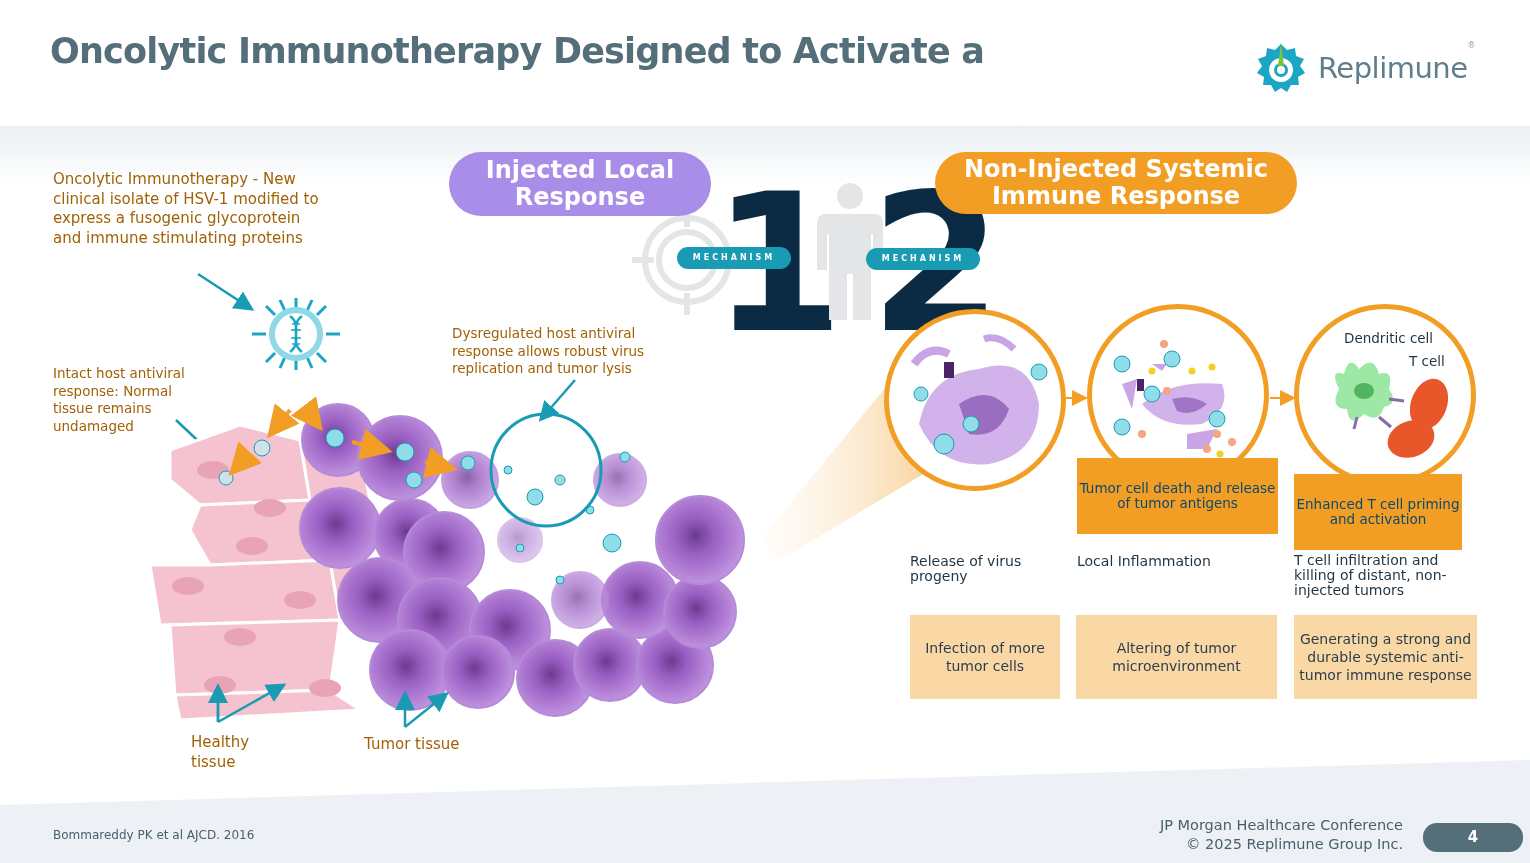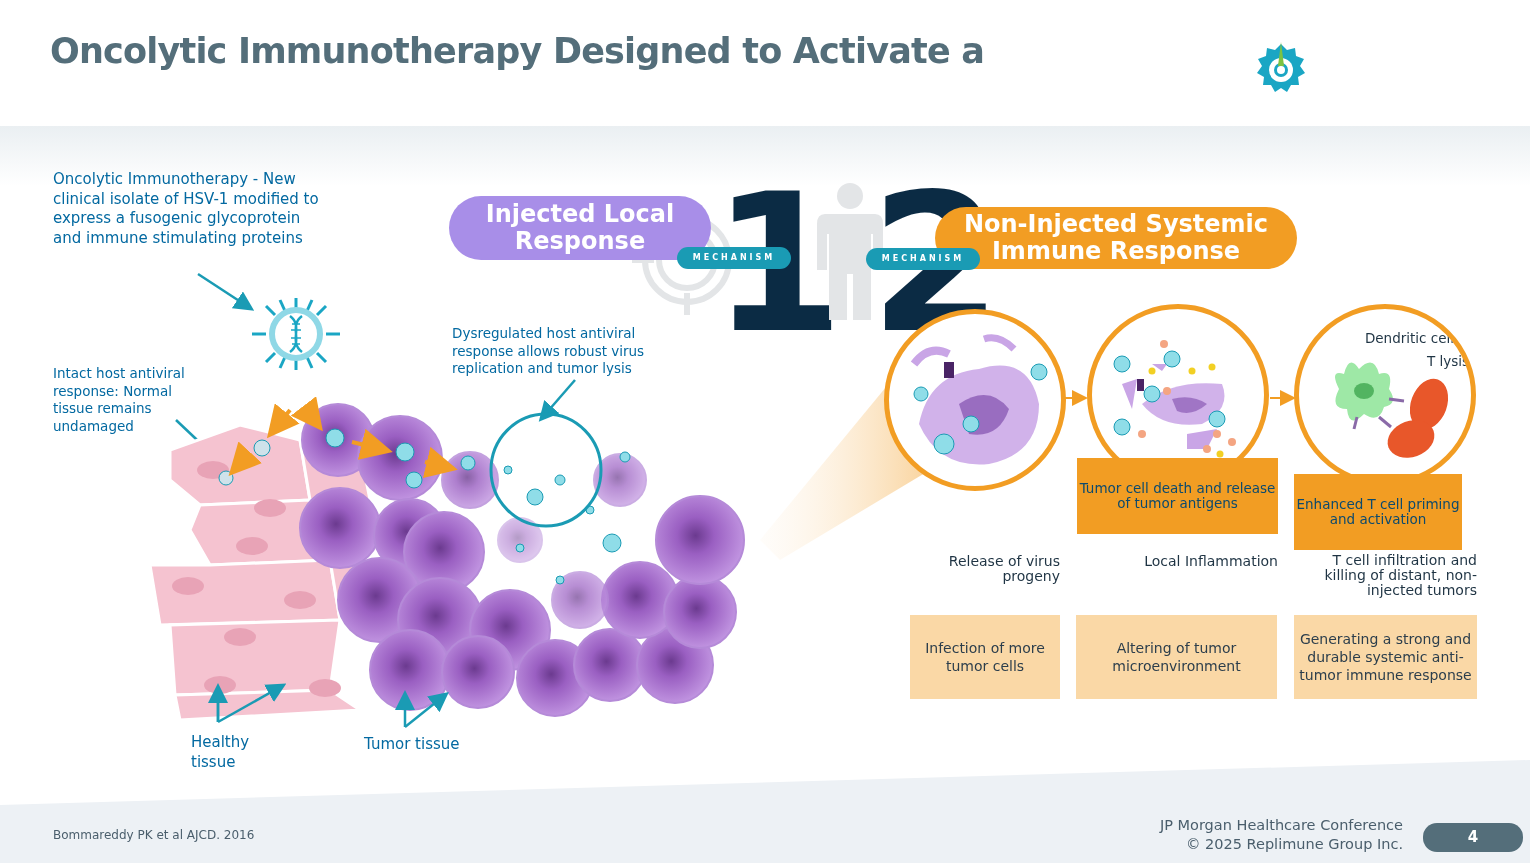--- a/index.html
+++ b/index.html
@@ -8,34 +8,34 @@
 
   .header { position: absolute; left: 0; top: 0; width: 1530px; height: 126px; background: #ffffff; }
   .title { position: absolute; left: 50px; top: 32px; font-family: "DejaVu Sans", sans-serif; font-weight: bold; font-size: 35px; line-height: 38px; color: #546e7a; letter-spacing: -0.8px; }
   .logo { position: absolute; left: 1250px; top: 40px; display: flex; align-items: center; }
   .logo-text { font-family: "DejaVu Sans", sans-serif; font-size: 29px; color: #5f7d8c; margin-left: 6px; letter-spacing: -0.5px; }
   .logo-reg { font-size: 8px; vertical-align: top; color: #8aa0ab; position: relative; top: -10px; }
 
   .band { position: absolute; left: 0; top: 126px; width: 1530px; height: 60px; background: linear-gradient(#eaeff2, #ffffff); }
   .footer-band { position: absolute; left: 0; top: 760px; width: 1530px; height: 103px; background: #edf1f5; clip-path: polygon(0 45px, 1530px 0, 1530px 103px, 0 103px); }
 
-  .note { position: absolute; font-size: 15px; line-height: 19.5px; color: #0369a1; }
+  .note { position: absolute; font-size: 15px; line-height: 19.5px; color: #a16207; }
   .note.small { font-size: 13.5px; line-height: 17.5px; }
 
-  .pill { position: absolute; border-radius: 32px; color: #fff; font-weight: bold; font-size: 24px; line-height: 27px; text-align: center; display: flex; align-items: center; justify-content: center; margin-top: 44px; }
+  .pill { position: absolute; border-radius: 32px; color: #fff; font-weight: bold; font-size: 24px; line-height: 27px; text-align: center; display: flex; align-items: center; justify-content: center; }
   .pill.purple { left: 449px; top: 152px; width: 262px; height: 64px; background: #a88ee8; }
-  .pill.orange { left: 935px; top: 163px; width: 362px; height: 62px; background: #f29d23; text-align: center; }
+  .pill.orange { left: 935px; top: 152px; width: 362px; height: 62px; background: #f29d23; text-align: center; }
 
   .bignum { position: absolute; font-weight: bold; font-size: 190px; line-height: 1; color: #0b2b44; letter-spacing: -8px; }
   .mech { position: absolute; height: 22px; width: 114px; border-radius: 11px; background: #1a9bb4; color: #fff; font-size: 8px; font-weight: bold; letter-spacing: 3px; text-align: center; line-height: 22px; }
 
   .circle { position: absolute; width: 182px; height: 182px; border-radius: 50%; border: 5px solid #f29d23; background: #fff; overflow: hidden; }
   .obox { position: absolute; background: #f29d23; color: #0c4a6e; font-size: 13.5px; line-height: 15.5px; text-align: center; display: flex; align-items: center; justify-content: center; }
   .pbox { position: absolute; background: #fad8a6; color: #2c3e4c; font-size: 14px; line-height: 18px; text-align: center; display: flex; align-items: center; justify-content: center; }
-  .caption { position: absolute; color: #1f3444; font-size: 14px; line-height: 15px; text-align: right; }
+  .caption { position: absolute; color: #1f3444; font-size: 14px; line-height: 15px; text-align: left; }
 
   .foot-left { position: absolute; left: 53px; top: 828px; font-size: 12px; color: #4a5e6c; }
   .foot-right { position: absolute; right: 127px; top: 816px; font-size: 14.5px; line-height: 19px; text-align: right; color: #4a5e6c; margin-left: 40px; }
   .page-num { position: absolute; left: 1423px; top: 823px; width: 100px; height: 29px; border-radius: 14px; background: #546e7a; color: #fff; font-weight: bold; font-size: 15px; text-align: center; line-height: 29px; }
 
   svg { position: absolute; overflow: visible; }
 </style>
 </head>
 <body>
 
@@ -46,20 +46,21 @@
   <div class="logo">
     <svg style="position:relative" width="62" height="56" viewBox="0 0 62 56">
       <g transform="translate(31,30)">
         <polygon fill="#1aa6c4" points="0,-26 6,-20 14,-22 15,-14 23,-11 19,-4 24,3 17,7 18,15 10,15 6,22 0,18 -6,22 -10,15 -18,15 -17,7 -24,3 -19,-4 -23,-11 -15,-14 -14,-22 -6,-20"></polygon>
         <circle r="12" fill="#fff"></circle>
         <circle r="7" fill="#1aa6c4"></circle>
         <circle r="4" fill="#fff"></circle>
         <polygon fill="#7cc242" points="0,-28 3,-4 -3,-4"></polygon>
       </g>
     </svg>
+    <span class="logo-text"><span>Replimune</span><span class="logo-reg">®</span></span>
   </div>
 </div>
 
 <div class="band"></div>
 <div class="footer-band"></div>
 
 <div class="note" style="left:53px; top:170px; width:270px;">Oncolytic Immunotherapy - New clinical isolate of HSV-1 modified to express a fusogenic glycoprotein and immune stimulating proteins</div>
 <div class="note small" style="left:53px; top:365px; width:150px;">Intact host antiviral response: Normal tissue remains undamaged</div>
 <div class="note small" style="left:452px; top:325px; width:220px;">Dysregulated host antiviral response allows robust virus replication and tumor lysis</div>
 
@@ -269,21 +270,21 @@
     <ellipse cx="65" cy="82" rx="10" ry="8" fill="#52b461"></ellipse>
     <ellipse cx="130" cy="95" rx="18" ry="26" fill="#e8572a" transform="rotate(20 130 95)"></ellipse>
     <ellipse cx="112" cy="130" rx="24" ry="18" fill="#e8572a" transform="rotate(-20 112 130)"></ellipse>
     <g stroke="#8a6aa8" stroke-width="3">
         <line x1="90" y1="90" x2="105" y2="92"></line>
         <line x1="80" y1="108" x2="92" y2="118"></line>
         <line x1="58" y1="108" x2="55" y2="120"></line>
       </g>
   </svg>
   <div class="caption" style="left:45px; top:22px; width:110px; font-size:13.5px;">Dendritic cell</div>
-  <div class="caption" style="left:110px; top:45px; width:60px; font-size:13.5px;">T lysis</div>
+  <div class="caption" style="left:110px; top:45px; width:60px; font-size:13.5px;">T cell</div>
 </div>
 
 <svg style="left:0;top:0" width="1530" height="863">
   <defs>
       <marker id="ao2" markerWidth="8" markerHeight="8" refX="6" refY="4" orient="auto">
         <path d="M0,0 L8,4 L0,8 Z" fill="#f29d23"></path>
       </marker>
     </defs>
   <line x1="1064" y1="398" x2="1084" y2="398" stroke="#f29d23" stroke-width="2" marker-end="url(#ao2)"></line>
   <line x1="1270" y1="398" x2="1292" y2="398" stroke="#f29d23" stroke-width="2" marker-end="url(#ao2)"></line>

